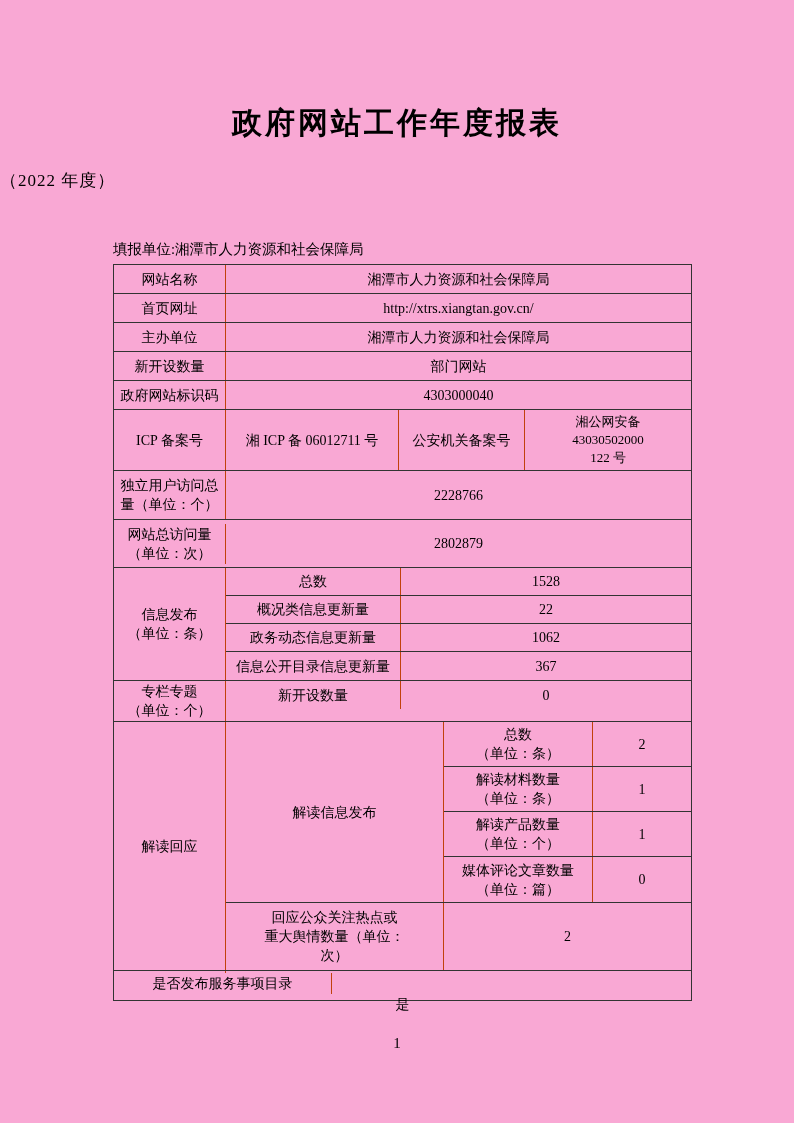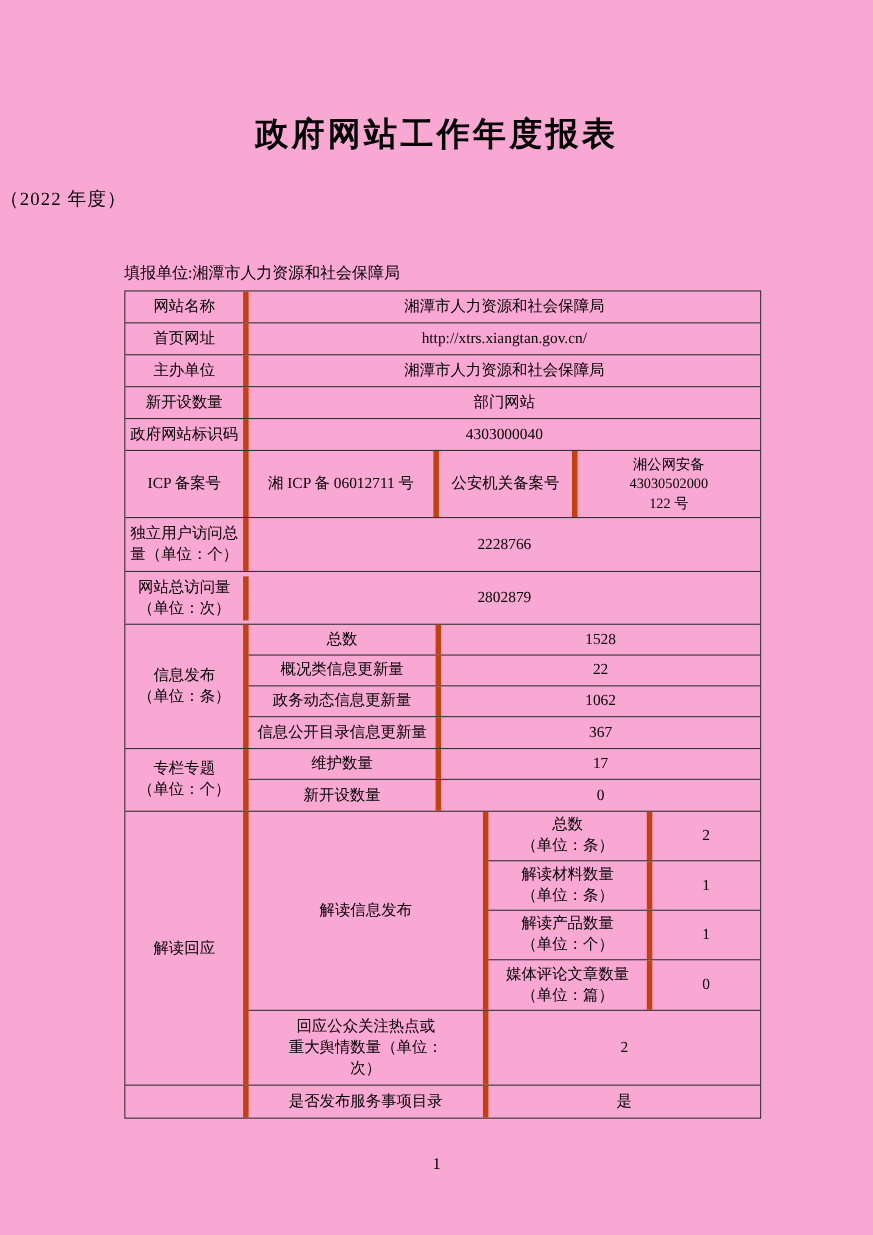--- a/index.html
+++ b/index.html
@@ -35,28 +35,28 @@
 
   
   .rtable {
     margin-left: 113px;
     width: 579px;
     border: 1px solid #333;
     font-size: 14px;
     line-height: 19px;
   }
   .tr { display: flex; border-bottom: 1px solid #333; }
-  .tr:last-child { border-bottom: none; }
+  .tr:last-child { border-bottom: none; flex-direction: column; }
   .td {
     display: flex;
     align-items: center;
     justify-content: center;
     text-align: center;
     white-space: pre-line;
-    border-right: 5px solid #c2410c;
+    border-right: 1px solid #c2410c;
     padding: 1px 3px;
   }
   .td:last-child { border-right: none; }
   .c1 { width: 112px; flex: none; }
   .grow { flex: 1; }
 
   .h29 { height: 29px; }
   .h61 { height: 61px; }
   .h49 { height: 49px; }
   .h48 { height: 48px; align-items: center; }
@@ -162,24 +162,20 @@
           <div class="td grow">367</div>
         </div>
       </div>
     </div>
 
     <div class="tr">
       <div class="td c1">专栏专题
 （单位：个）</div>
       <div class="subrows">
         <div class="subrow sh28">
-          <div class="td w175">维护数量</div>
-          <div class="td grow">17</div>
-        </div>
-        <div class="subrow sh28">
           <div class="td w175">新开设数量</div>
           <div class="td grow">0</div>
         </div>
       </div>
     </div>
 
     <div class="tr">
       <div class="td c1">解读回应</div>
       <div class="subrows">
         <div class="subrow">

